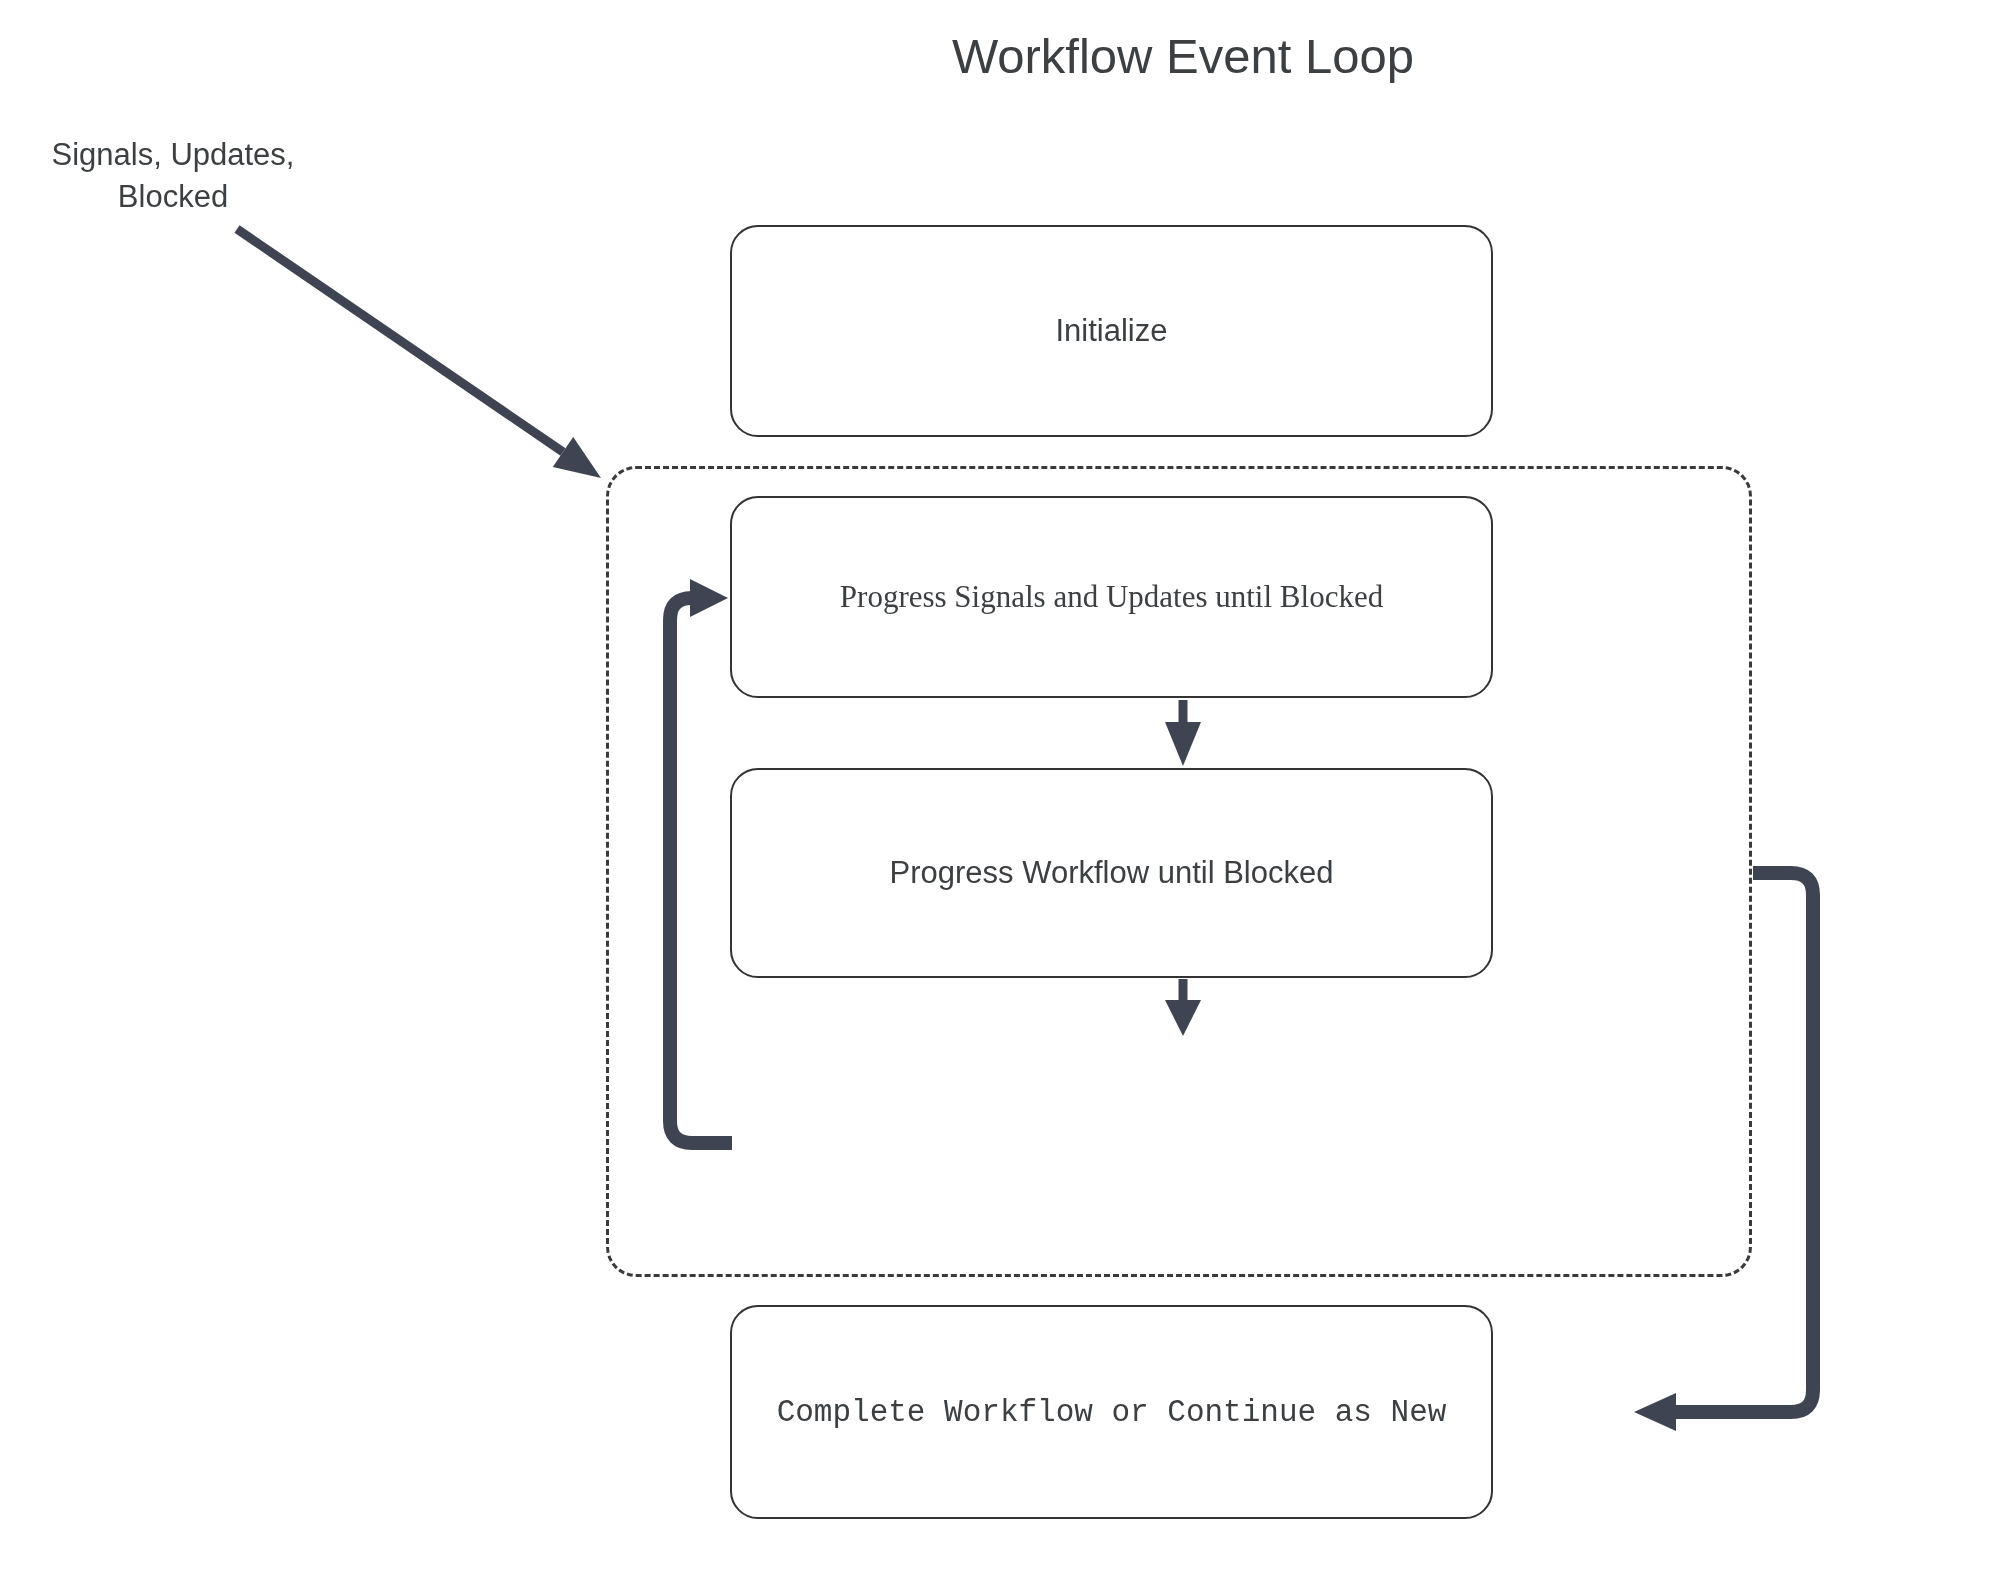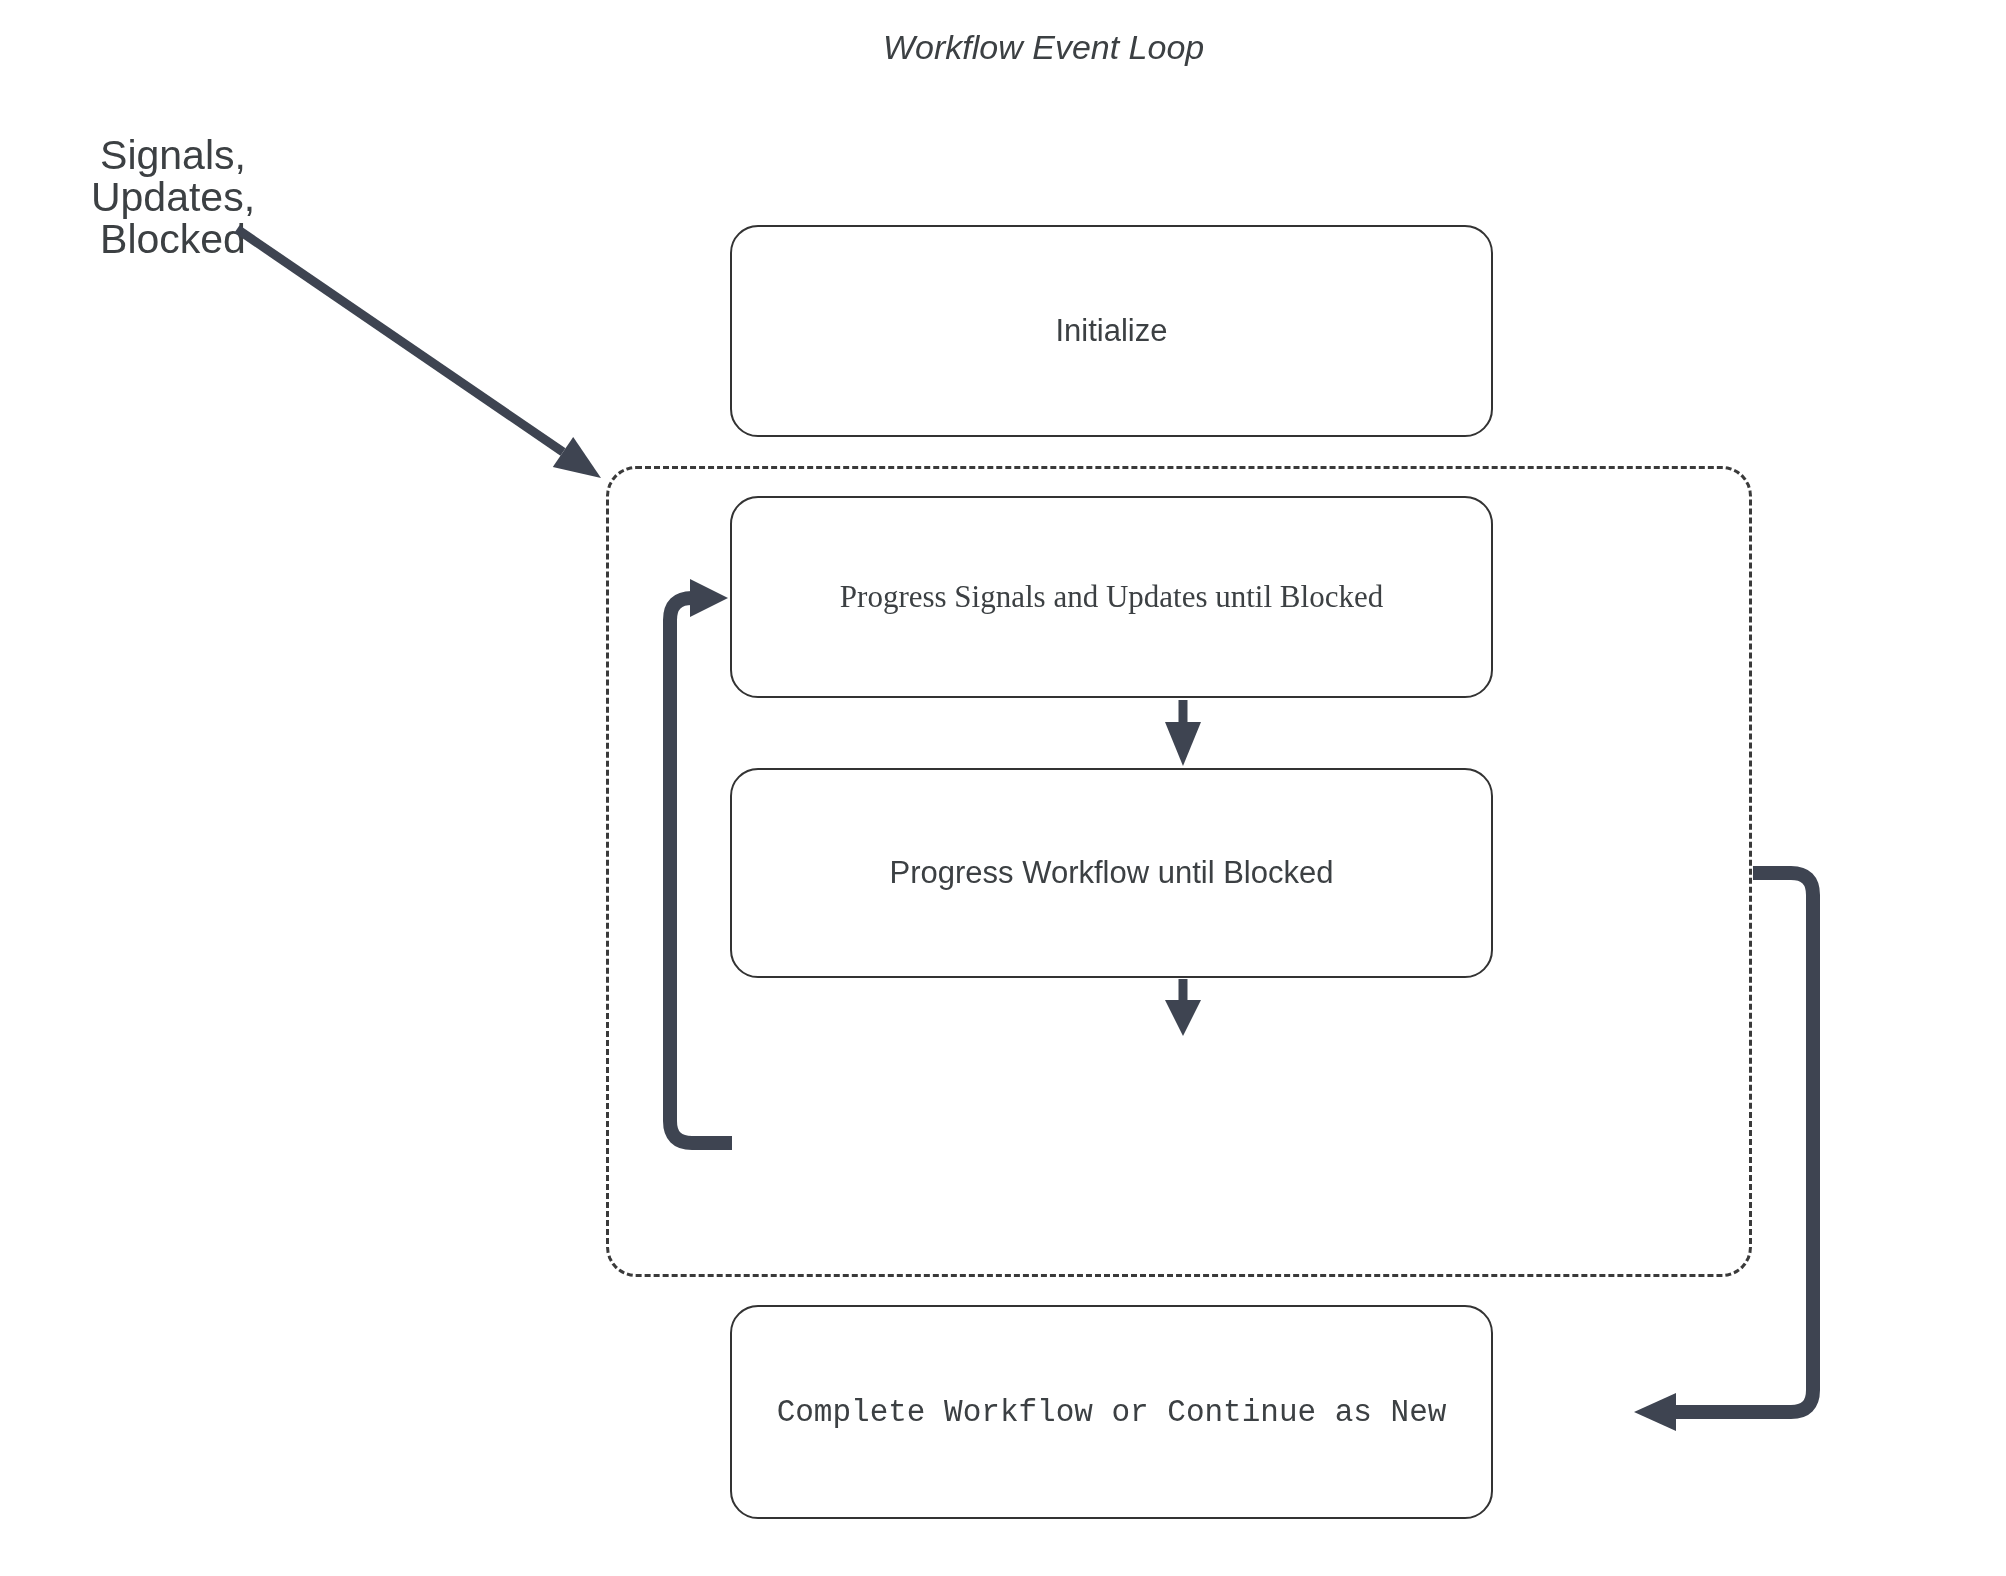--- a/index.html
+++ b/index.html
@@ -14,30 +14,29 @@
     position:relative;
     width:2006px;height:1576px;
     background:var(--c-background);
     font-family:"Liberation Sans", sans-serif;
     color:var(--c-text);
     overflow:hidden;
   }
   .diagram-title{
     position:absolute;
     left:883px;top:28px;width:600px;
-    text-align:left;
-    font-size:34px;
-    font-style:italic;
+    text-align:center;
+    font-size:49px;
     color:var(--c-text);
   }
   .annotation{
     position:absolute;
     left:28px;top:134px;width:290px;
     text-align:center;
-    font-size:41px;
+    font-size:31px;
     line-height:42px;
     color:var(--c-text);
   }
   .node{
     position:absolute;
     left:730px;width:763px;
     box-sizing:border-box;
     background:#ffffff;
     border:2px solid var(--c-box_border);
     border-radius:28px;

